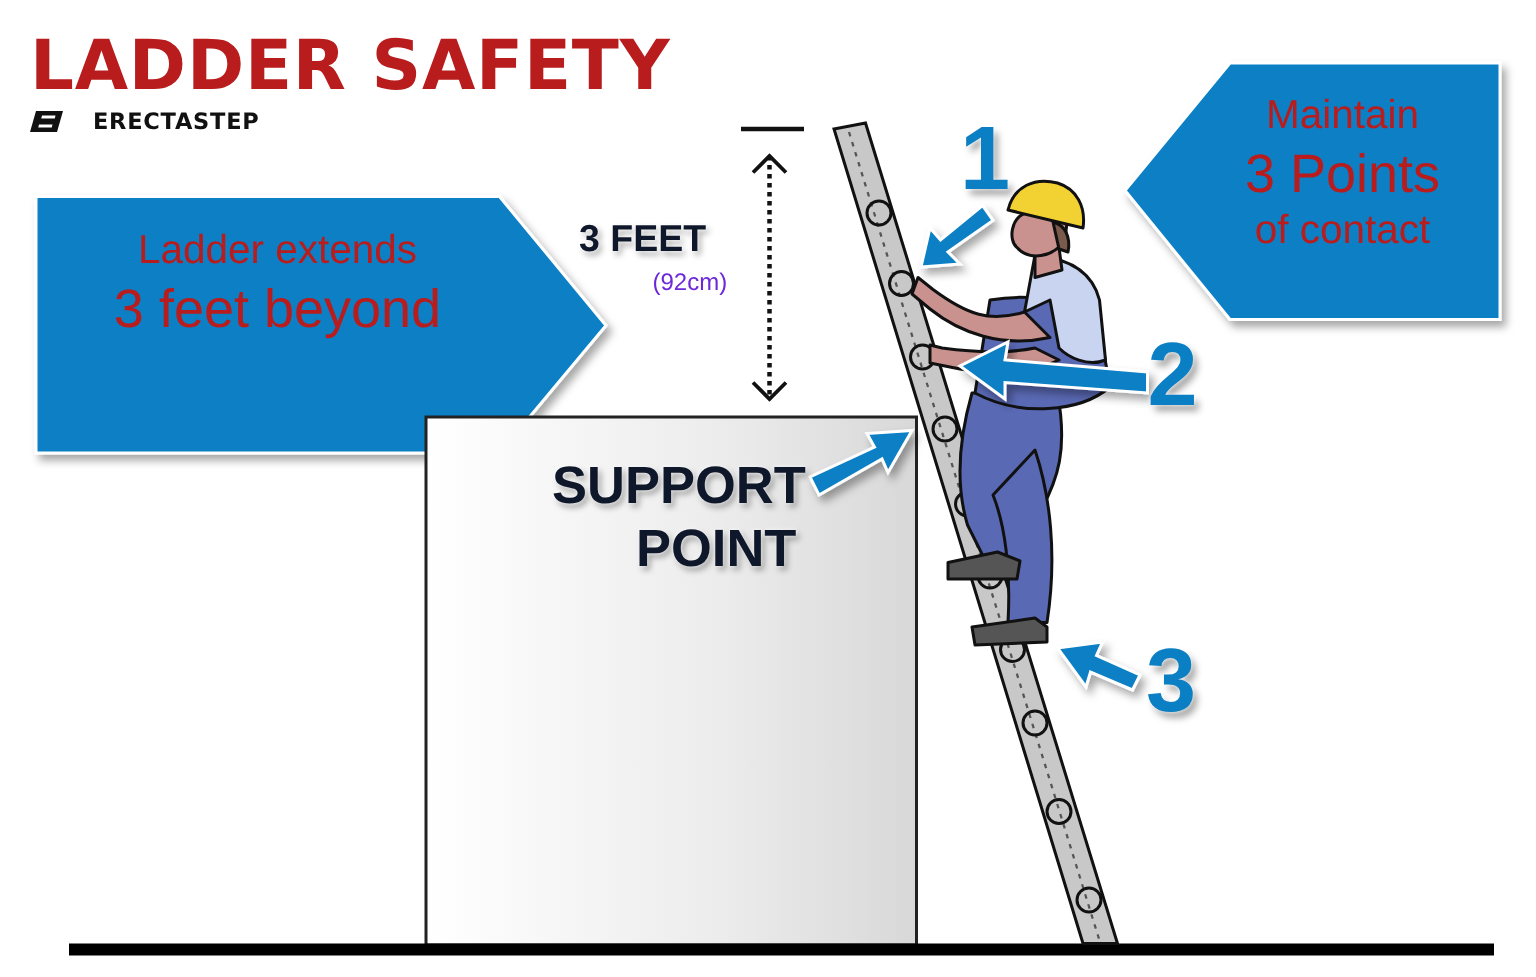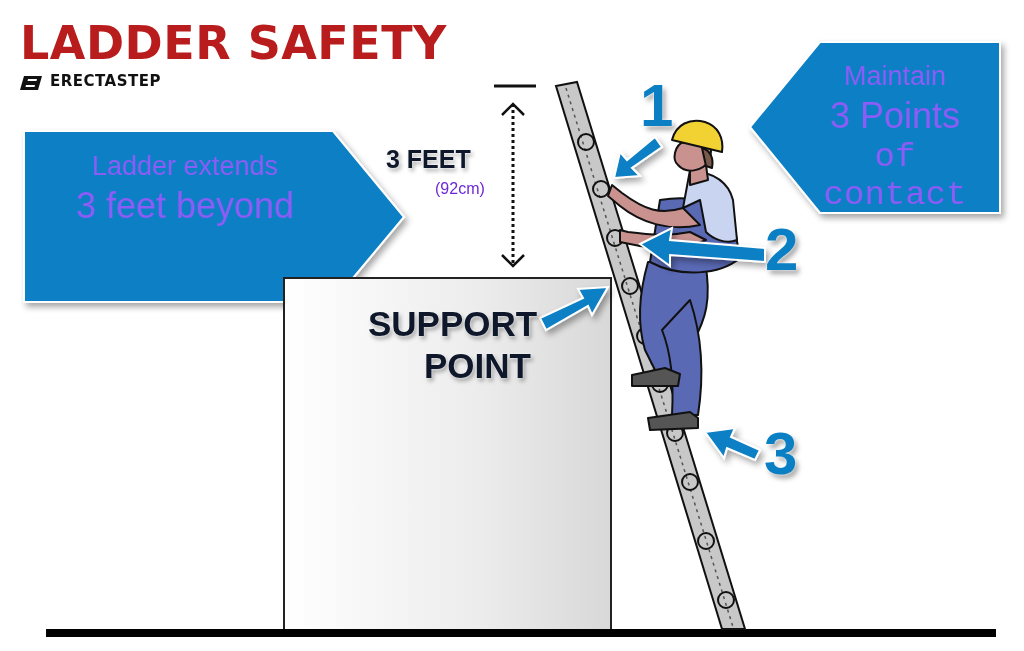--- a/index.html
+++ b/index.html
@@ -1,26 +1,26 @@
 <!DOCTYPE html>
 <html><head>
 <meta charset="utf-8">
 <style>
   html, body { margin: 0; padding: 0; background: #ffffff; }
   body { width: 1024px; height: 651px; position: relative; overflow: hidden; font-family: "Liberation Sans", sans-serif; }
   .abs { position: absolute; }
   #title { left: 20px; top: 20px; font-size: 46px; font-weight: 700; color: #b91c1c; letter-spacing: 0.5px; line-height: 1; font-family: "DejaVu Sans", sans-serif; }
-  #brand { left: 20px; top: 72px; display: flex; align-items: flex-end; gap: 8px; }
+  #brand { left: 20px; top: 72px; display: flex; align-items: center; gap: 20px; }
   #brand-text { font-size: 15px; font-weight: 900; color: #111; letter-spacing: 0.5px; font-family: "DejaVu Sans", sans-serif; }
-  .callout-text { color: #8b5cf6; text-align: center; line-height: 1.1; }
+  .callout-text { color: #b91c1c; text-align: center; line-height: 1.1; }
   #left-callout-text { left: 30px; top: 152px; width: 310px; }
   #right-callout-text { left: 800px; top: 62px; width: 190px; }
   .l1 { font-size: 27px; display: block; }
   .l2 { font-size: 36px; display: block; margin: 4px 0; }
-  .l3 { font-size: 34px; display: block; font-family: Liberation Mono, monospace; }
+  .l3 { font-size: 27px; display: block; }
   .blue-label { font-weight: 700; color: #0f172a; text-shadow: 0 0 3px #fff, 2px 3px 4px rgba(0,0,0,0.35); }
   #feet-label { left: 386px; top: 145px; font-size: 25px; }
   #cm-label { left: 435px; top: 180px; font-size: 16px; color: #6d28d9; }
   #support-label { left: 368px; top: 303px; font-size: 35px; text-align: left; line-height: 1.2; }
   .num { font-size: 60px; font-weight: 700; color: #0a7fc4; text-shadow: 0 0 3px #fff, 3px 4px 5px rgba(0,0,0,0.35); line-height: 1; }
   #num1 { left: 640px; top: 76px; }
   #num2 { left: 765px; top: 220px; }
   #num3 { left: 764px; top: 424px; }
 </style>
 </head>

